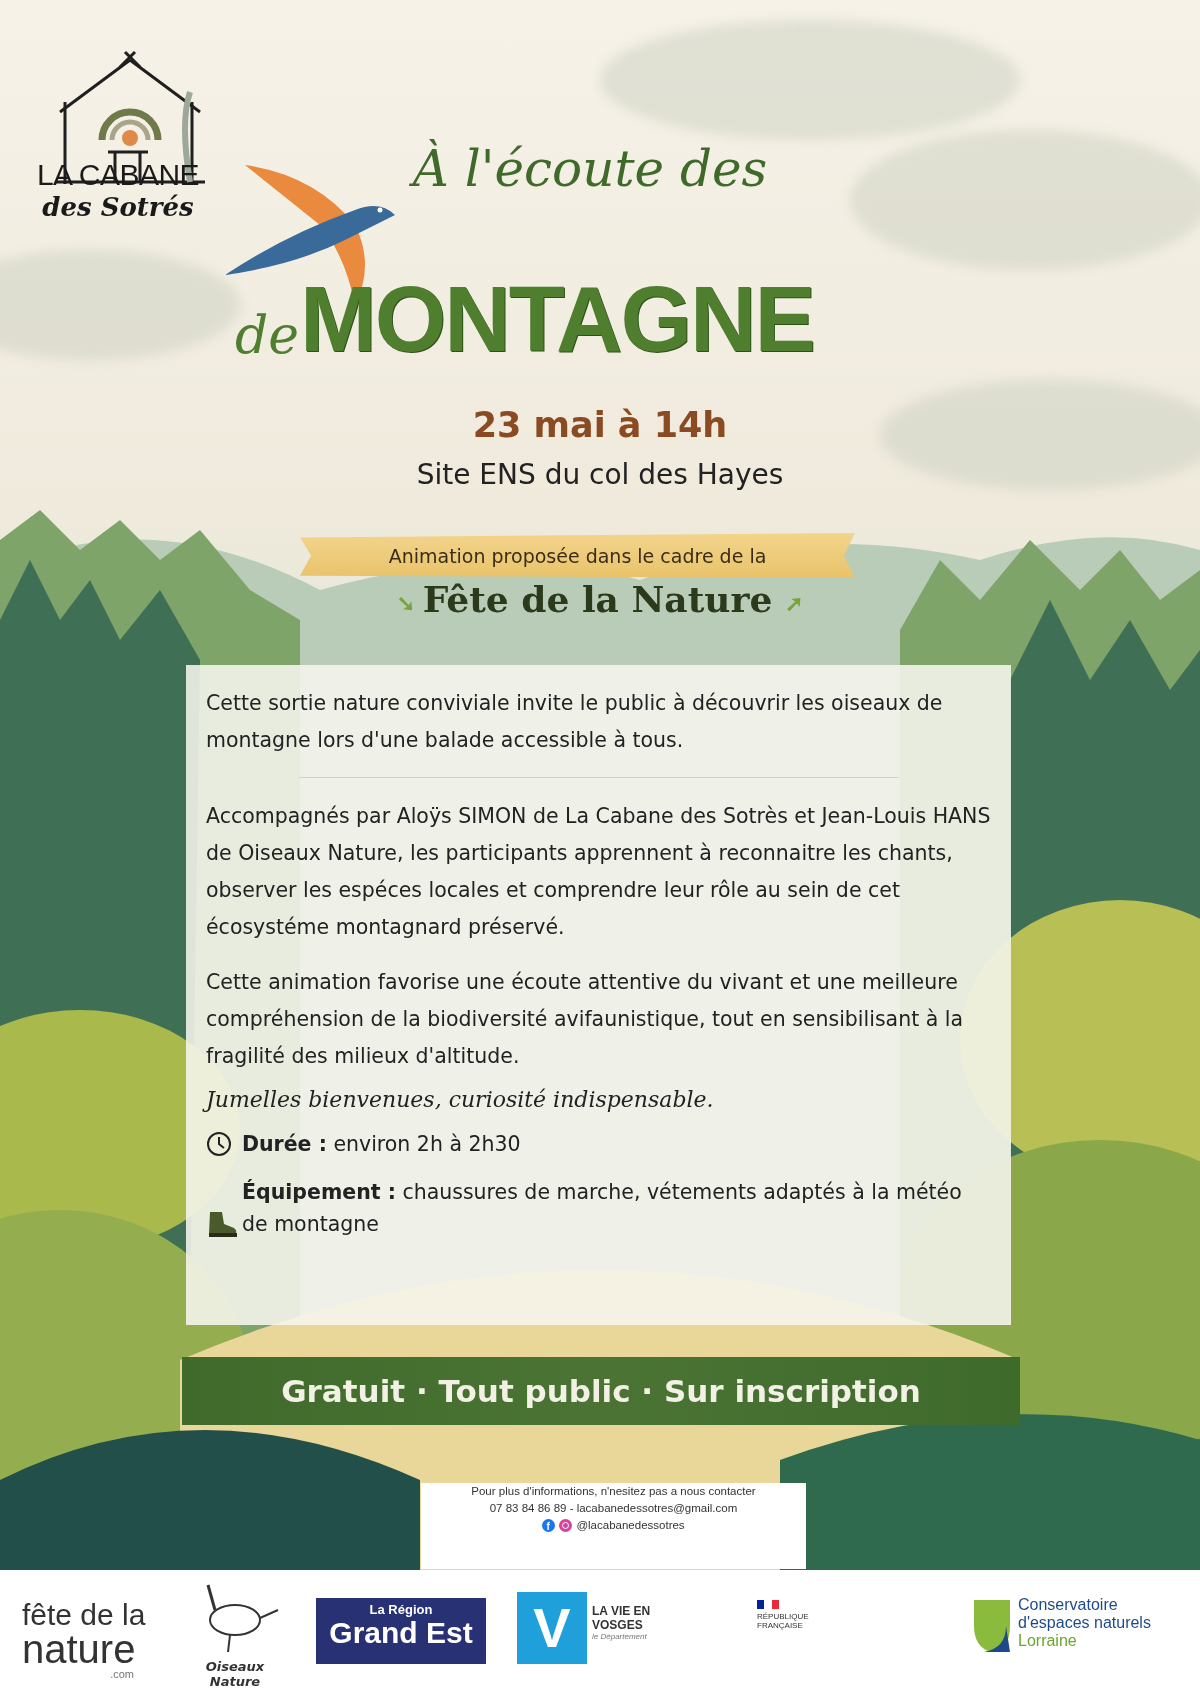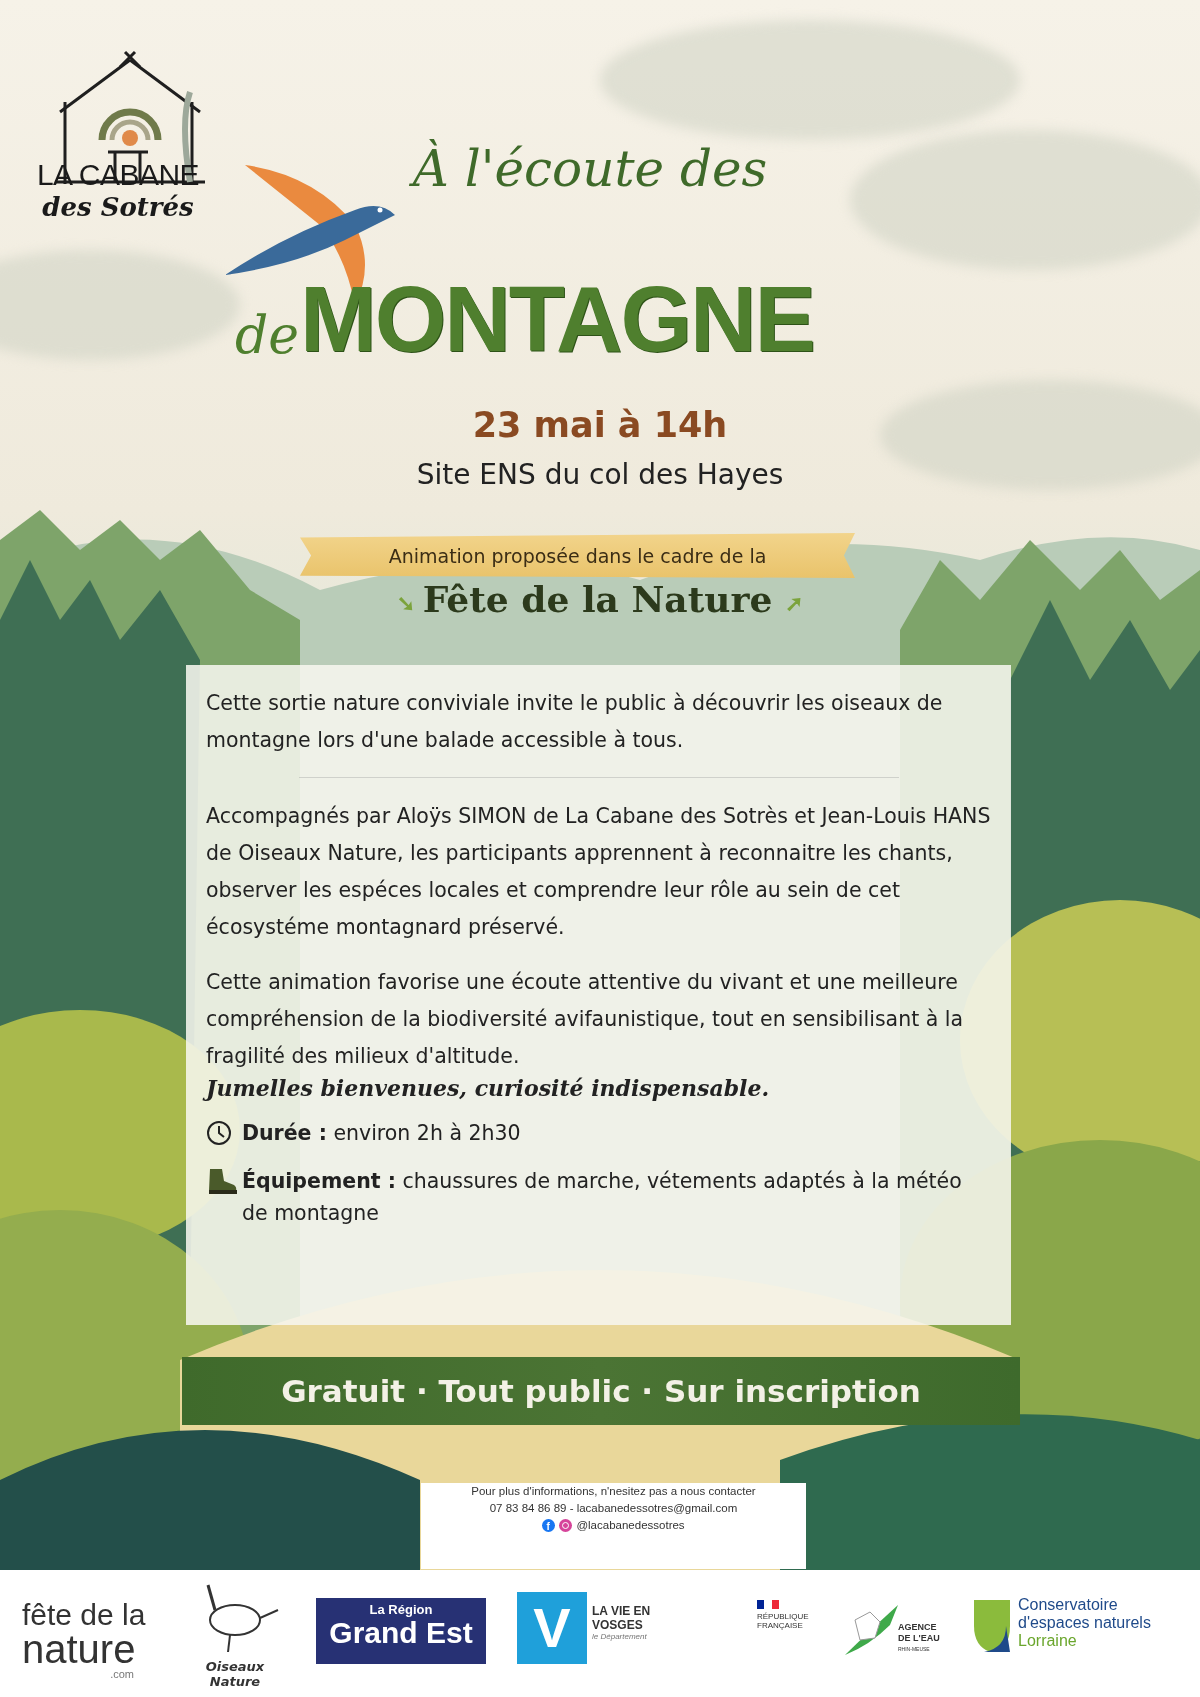--- a/index.html
+++ b/index.html
@@ -68,22 +68,22 @@
   .leaf { color: #7ba33c; font-size: 22px; vertical-align: middle; }
 
   .content-box {
     position: absolute; left: 186px; top: 665px; width: 825px; height: 660px;
     background: rgba(246,246,238,0.88);
     padding: 20px 20px 0 20px;
   }
   .para { font-family: "DejaVu Sans", sans-serif; font-size: 20.5px; line-height: 37px; color: #222; }
   .divider { margin: 18px auto 20px auto; width: 600px; height: 1px; background: rgba(150,150,150,0.35); }
   .para + .para { margin-top: 18px; }
-  .motto { font-family: "DejaVu Serif", serif; font-style: italic; font-weight: bold; font-size: 22px; color: #222; }
-  .info-row { display: flex; align-items: flex-start; margin-top: 16px; font-family: "DejaVu Sans", sans-serif; font-size: 20.5px; line-height: 32px; color: #222; }
+  .motto { margin-top: 12px; font-family: "DejaVu Serif", serif; font-style: italic; font-weight: normal; font-size: 22px; color: #222; }
+  .info-row { display: flex; align-items: flex-end; margin-top: 16px; font-family: "DejaVu Sans", sans-serif; font-size: 20.5px; line-height: 32px; color: #222; }
   .info-row .icon { width: 36px; height: 32px; flex: none; display: flex; align-items: center; justify-content: flex-start; }
   .info-row b { font-weight: bold; }
 
   .banner {
     position: absolute; left: 182px; top: 1357px; width: 838px; height: 68px;
     background: linear-gradient(90deg, #3f6a2b, #4b7434 50%, #3e6a2c);
     display: flex; align-items: center; justify-content: center;
   }
   .banner span { font-family: "DejaVu Sans", sans-serif; font-weight: bold; font-size: 31px; color: #f3f1e6; }
 
@@ -234,31 +234,20 @@
     <div class="logo" style="left:592px;top:34px;width:80px;font-family:'Liberation Sans',sans-serif;">
       <div style="font-size:12px;font-weight:bold;color:#333;">LA VIE EN</div>
       <div style="font-size:12px;font-weight:bold;color:#333;">VOSGES</div>
       <div style="font-size:8px;font-style:italic;color:#777;">le Département</div>
     </div>
     <div class="logo" style="left:757px;top:30px;width:70px;font-family:'Liberation Sans',sans-serif;font-size:8px;font-weight:normal;color:#333;">
       <div style="width:22px;height:9px;background:linear-gradient(90deg,#002395 33%,#fff 33% 66%,#ed2939 66%);margin-bottom:3px;"></div>
       <div>RÉPUBLIQUE</div>
       <div>FRANÇAISE</div>
     </div>
-    <div class="logo" style="left:840px;top:22px;width:110px;height:80px;">
-      <svg width="60" height="60" viewBox="0 0 60 60" style="position:absolute;left:0;top:8px;">
-          <path d="M5 55 Q30 30 58 5 L50 25 Q30 45 5 55Z" fill="#3fa94a"></path>
-          <path d="M15 20 L30 12 L40 22 L35 38 L20 40Z" fill="#fff" stroke="#999" stroke-width="1"></path>
-        </svg>
-      <div style="position:absolute;left:58px;top:30px;font-family:'Liberation Sans',sans-serif;font-weight:bold;font-size:9px;line-height:11px;color:#333;">
-        <div>AGENCE</div>
-        <div>DE L'EAU</div>
-        <div style="font-size:5px;font-weight:normal;">RHIN-MEUSE</div>
-      </div>
-    </div>
     <div class="logo" style="left:970px;top:22px;width:220px;height:80px;">
       <svg width="44" height="60" viewBox="0 0 44 60" style="position:absolute;left:0;top:4px;">
           <path d="M4 4 H40 V30 Q40 55 20 56 Q4 50 4 30Z" fill="#8bbb3c"></path>
           <path d="M36 30 Q36 52 14 56 L40 56Z" fill="#1f4a8a"></path>
         </svg>
       <div style="position:absolute;left:48px;top:4px;font-family:'Liberation Sans',sans-serif;font-size:16px;line-height:18px;">
         <div style="color:#1f4a8a;">Conservatoire</div>
         <div style="color:#1f4a8a;">d'espaces naturels</div>
         <div style="color:#6aa62c;">Lorraine</div>
       </div>

